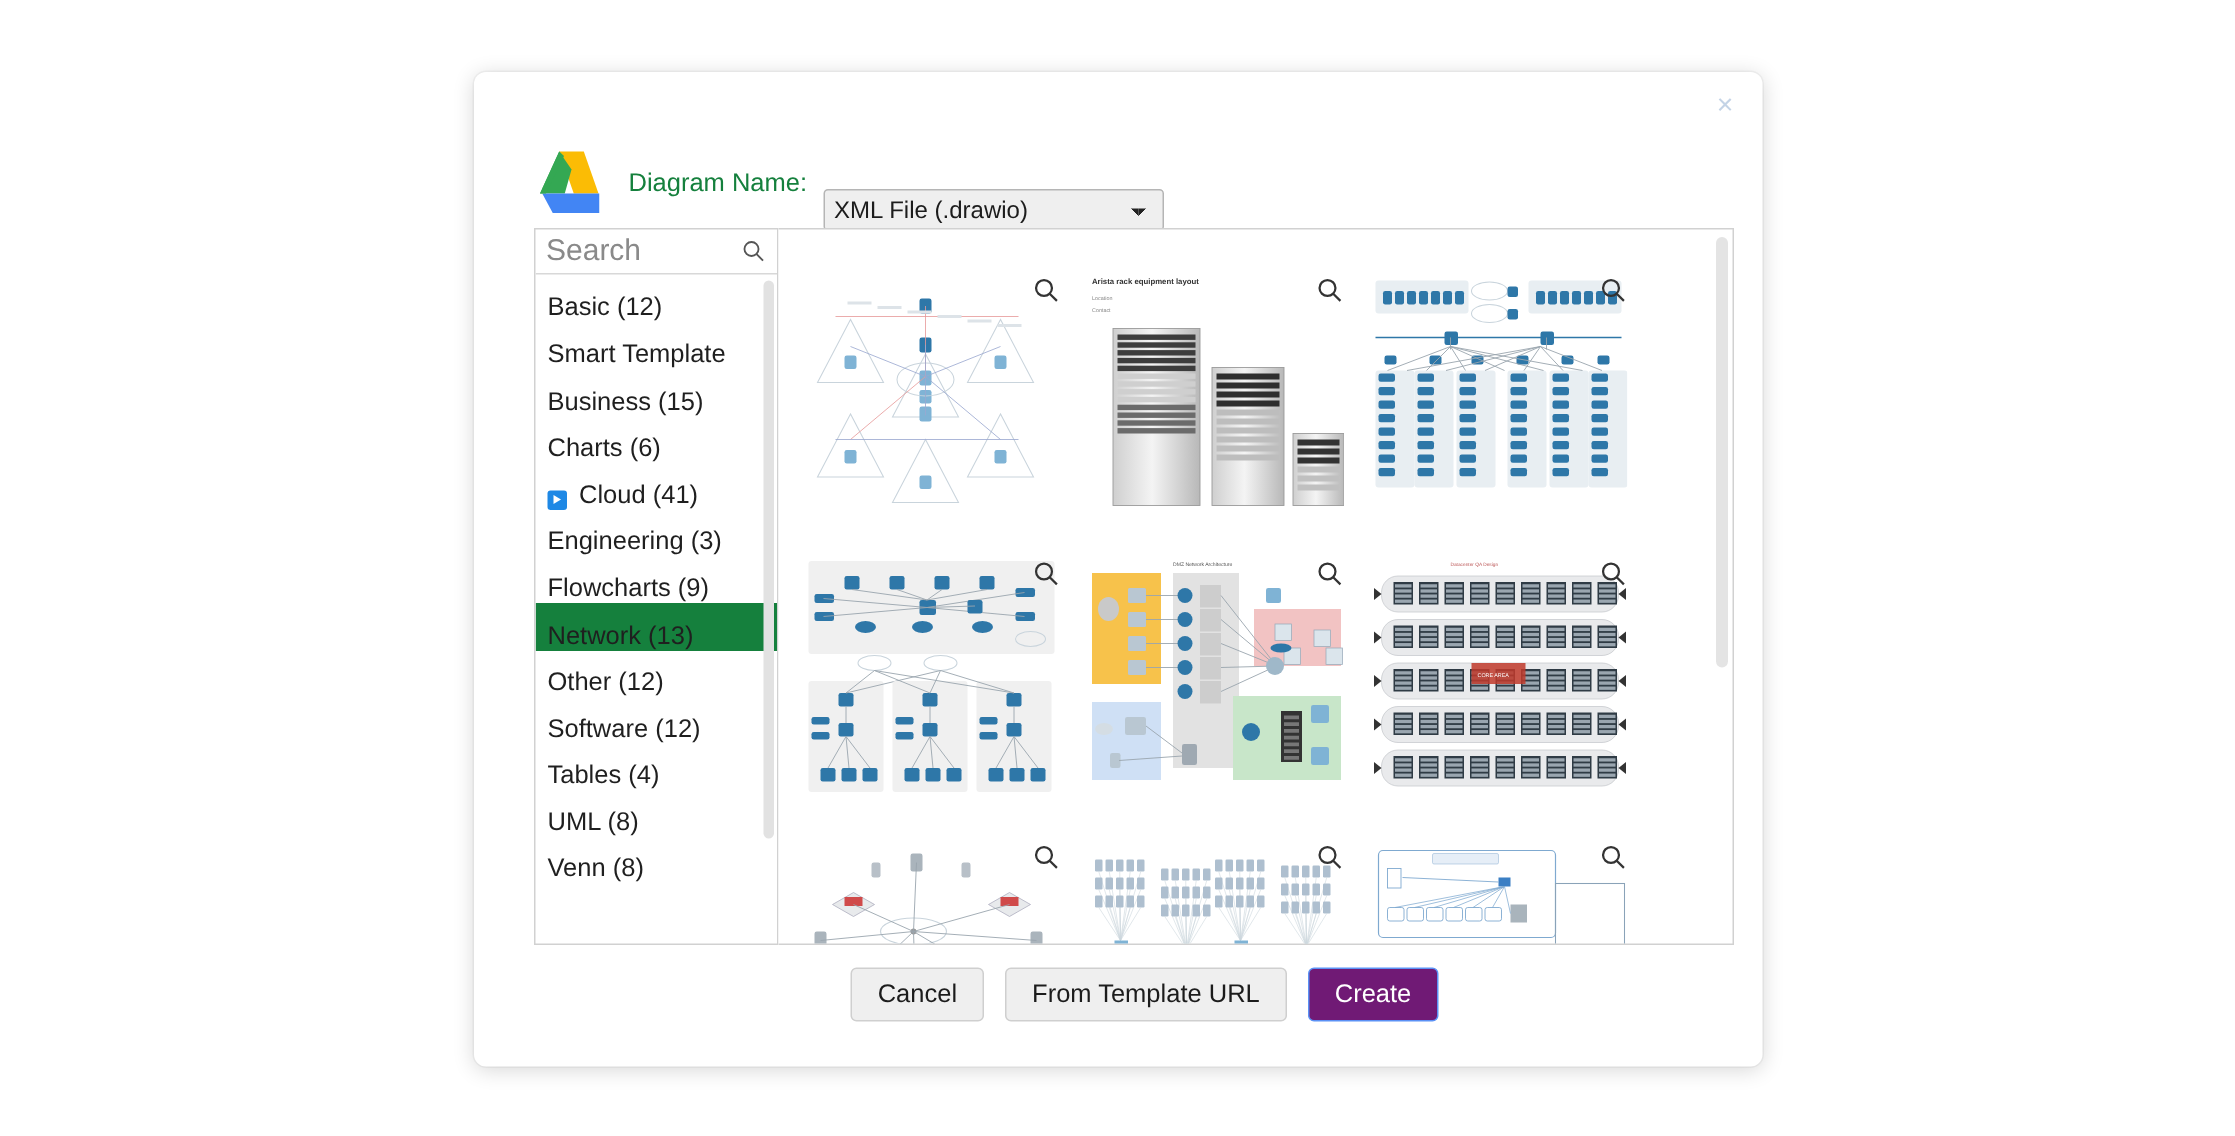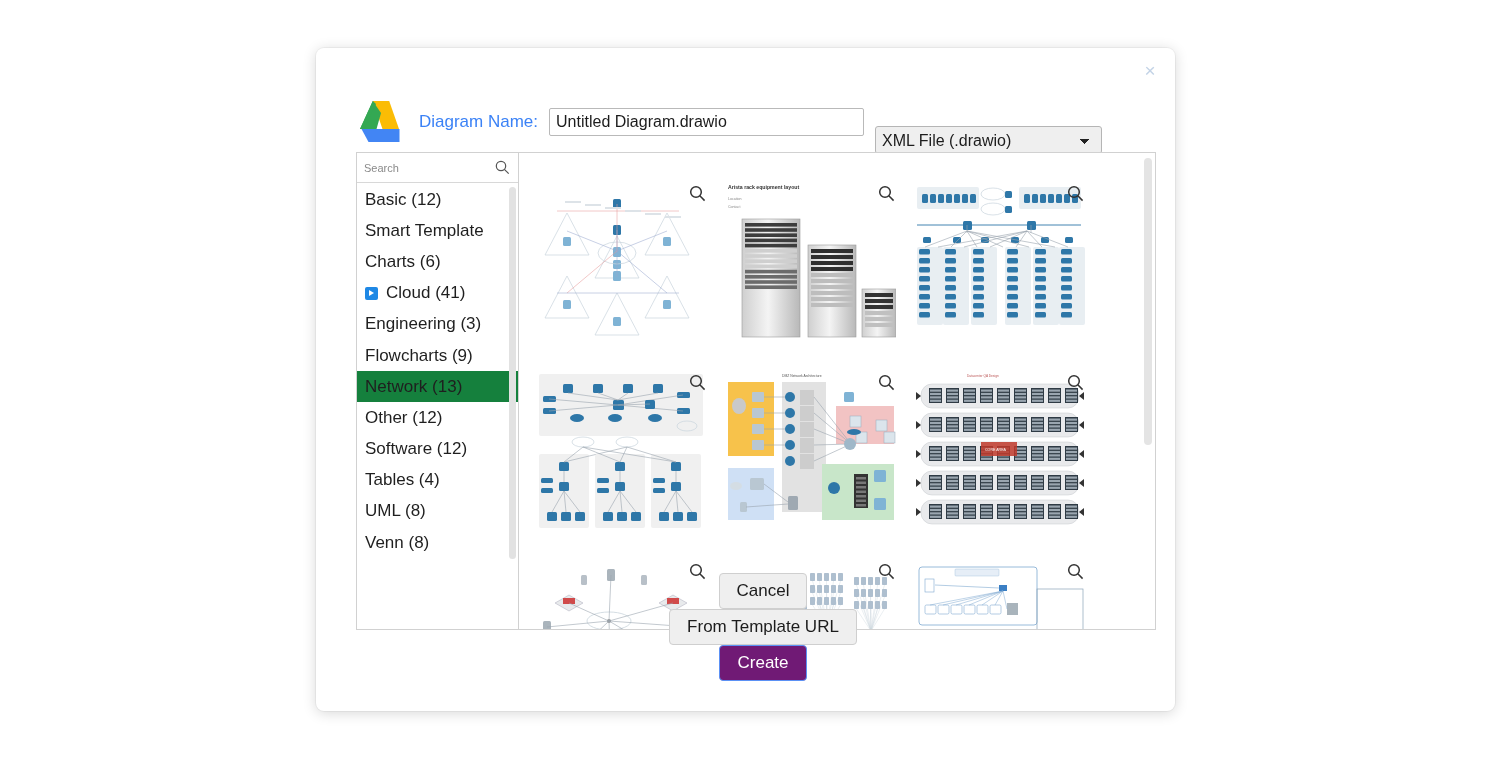--- a/index.html
+++ b/index.html
@@ -40,21 +40,21 @@
     position: absolute;
     left: 40px; top: 46px;
     width: 790px; height: 56px;
     display: flex;
     align-items: center;
   }
   #drive-logo { width: 50px; height: 46px; flex: 0 0 auto; }
   #name-label {
     margin-left: 13px;
     font-size: 17px;
-    color: #3b82f6;
+    color: #15803d;
     white-space: nowrap;
     text-align: right;
   }
   #name-input {
     margin-left: 11px;
     width: 315px; height: 28px;
     padding: 2px 6px;
     font-size: 16px;
     font-family: "Liberation Sans", sans-serif;
     color: #1c1c1c;
@@ -107,42 +107,42 @@
   }
   #search-wrap {
     position: relative;
     height: 30px;
     border-bottom: 1px solid #d8d8d8;
   }
   #search-input {
     width: 100%; height: 100%;
     border: 0;
     padding: 0 26px 0 7px;
-    font-size: 11px;
+    font-size: 20px;
     font-family: "Liberation Sans", sans-serif;
     color: #4a4a4a;
     outline: none;
     background: transparent;
   }
   #search-input::placeholder { color: #8a8a8a; }
   #search-icon {
     position: absolute;
     right: 8px; top: 7px;
     width: 15px; height: 15px;
     pointer-events: none;
   }
   #cat-list {
     position: absolute;
     top: 31px; left: 0; right: 0; bottom: 0;
     overflow: hidden;
   }
   .cat-item {
     height: 31.2px;
     display: flex;
-    align-items: center;
+    align-items: flex-end;
     padding-left: 8px;
     font-size: 17px;
     color: #1f1f1f;
     white-space: nowrap;
     cursor: pointer;
   }
   .cat-item.selected { background: #15803d; }
   .expand-icon {
     width: 13px; height: 13px;
     background: #1e88e5;
@@ -226,21 +226,20 @@
   }
 
   
   #footer {
     position: absolute;
     left: 40px; bottom: 30px;
     width: 800px;
     display: flex;
     justify-content: center;
     align-items: center;
-    flex-direction: column;
   }
   .btn {
     height: 36px;
     padding: 0 17px;
     margin-left: 14px;
     font-size: 17px;
     font-family: "Liberation Sans", sans-serif;
     border-radius: 4px;
     border: 1px solid #cfcfcf;
     background: #efefef;
@@ -262,21 +261,20 @@
   <div id="close-btn">×</div>
 
   <div id="header">
     <svg id="drive-logo" viewBox="0 0 50 46">
       <polygon points="16.8,2 33.2,2 43,30 26.5,30" fill="#fbbc05"></polygon>
       <polygon points="16.8,2 4,30 20.5,30 25,14" fill="#34a853"></polygon>
       <polygon points="5.5,30 12.5,43 43.5,43 43.5,30" fill="#4285f4"></polygon>
       <polygon points="16.8,2 4,30 8,30 20,5" fill="#34a853"></polygon>
     </svg>
     <span id="name-label">Diagram Name:</span>
-    <input id="name-input" type="text" value="Untitled Diagram.drawio" style="">
     <select id="file-type">
       <option>XML File (.drawio)</option>
     </select>
   </div>
 
   <div id="body-area">
 
     <div id="sidebar">
       <div id="search-wrap">
         <input id="search-input" type="text" placeholder="Search" style="">
@@ -284,20 +282,23 @@
           <circle cx="6.4" cy="6.4" r="5" fill="none" stroke="#555" stroke-width="1.3"></circle>
           <line x1="10" y1="10" x2="14.6" y2="14.6" stroke="#555" stroke-width="1.3"></line>
         </svg>
       </div>
       <div id="cat-list">
           <div class="cat-item">
             <span>Basic (12)</span>
           </div>
           <div class="cat-item">
             <span>Smart Template</span>
+          </div>
+          <div class="cat-item">
+            <span>Business (15)</span>
           </div>
           <div class="cat-item">
             <span>Charts (6)</span>
           </div>
           <div class="cat-item">
             <span class="expand-icon"></span>
             <span>Cloud (41)</span>
           </div>
           <div class="cat-item">
             <span>Engineering (3)</span>

